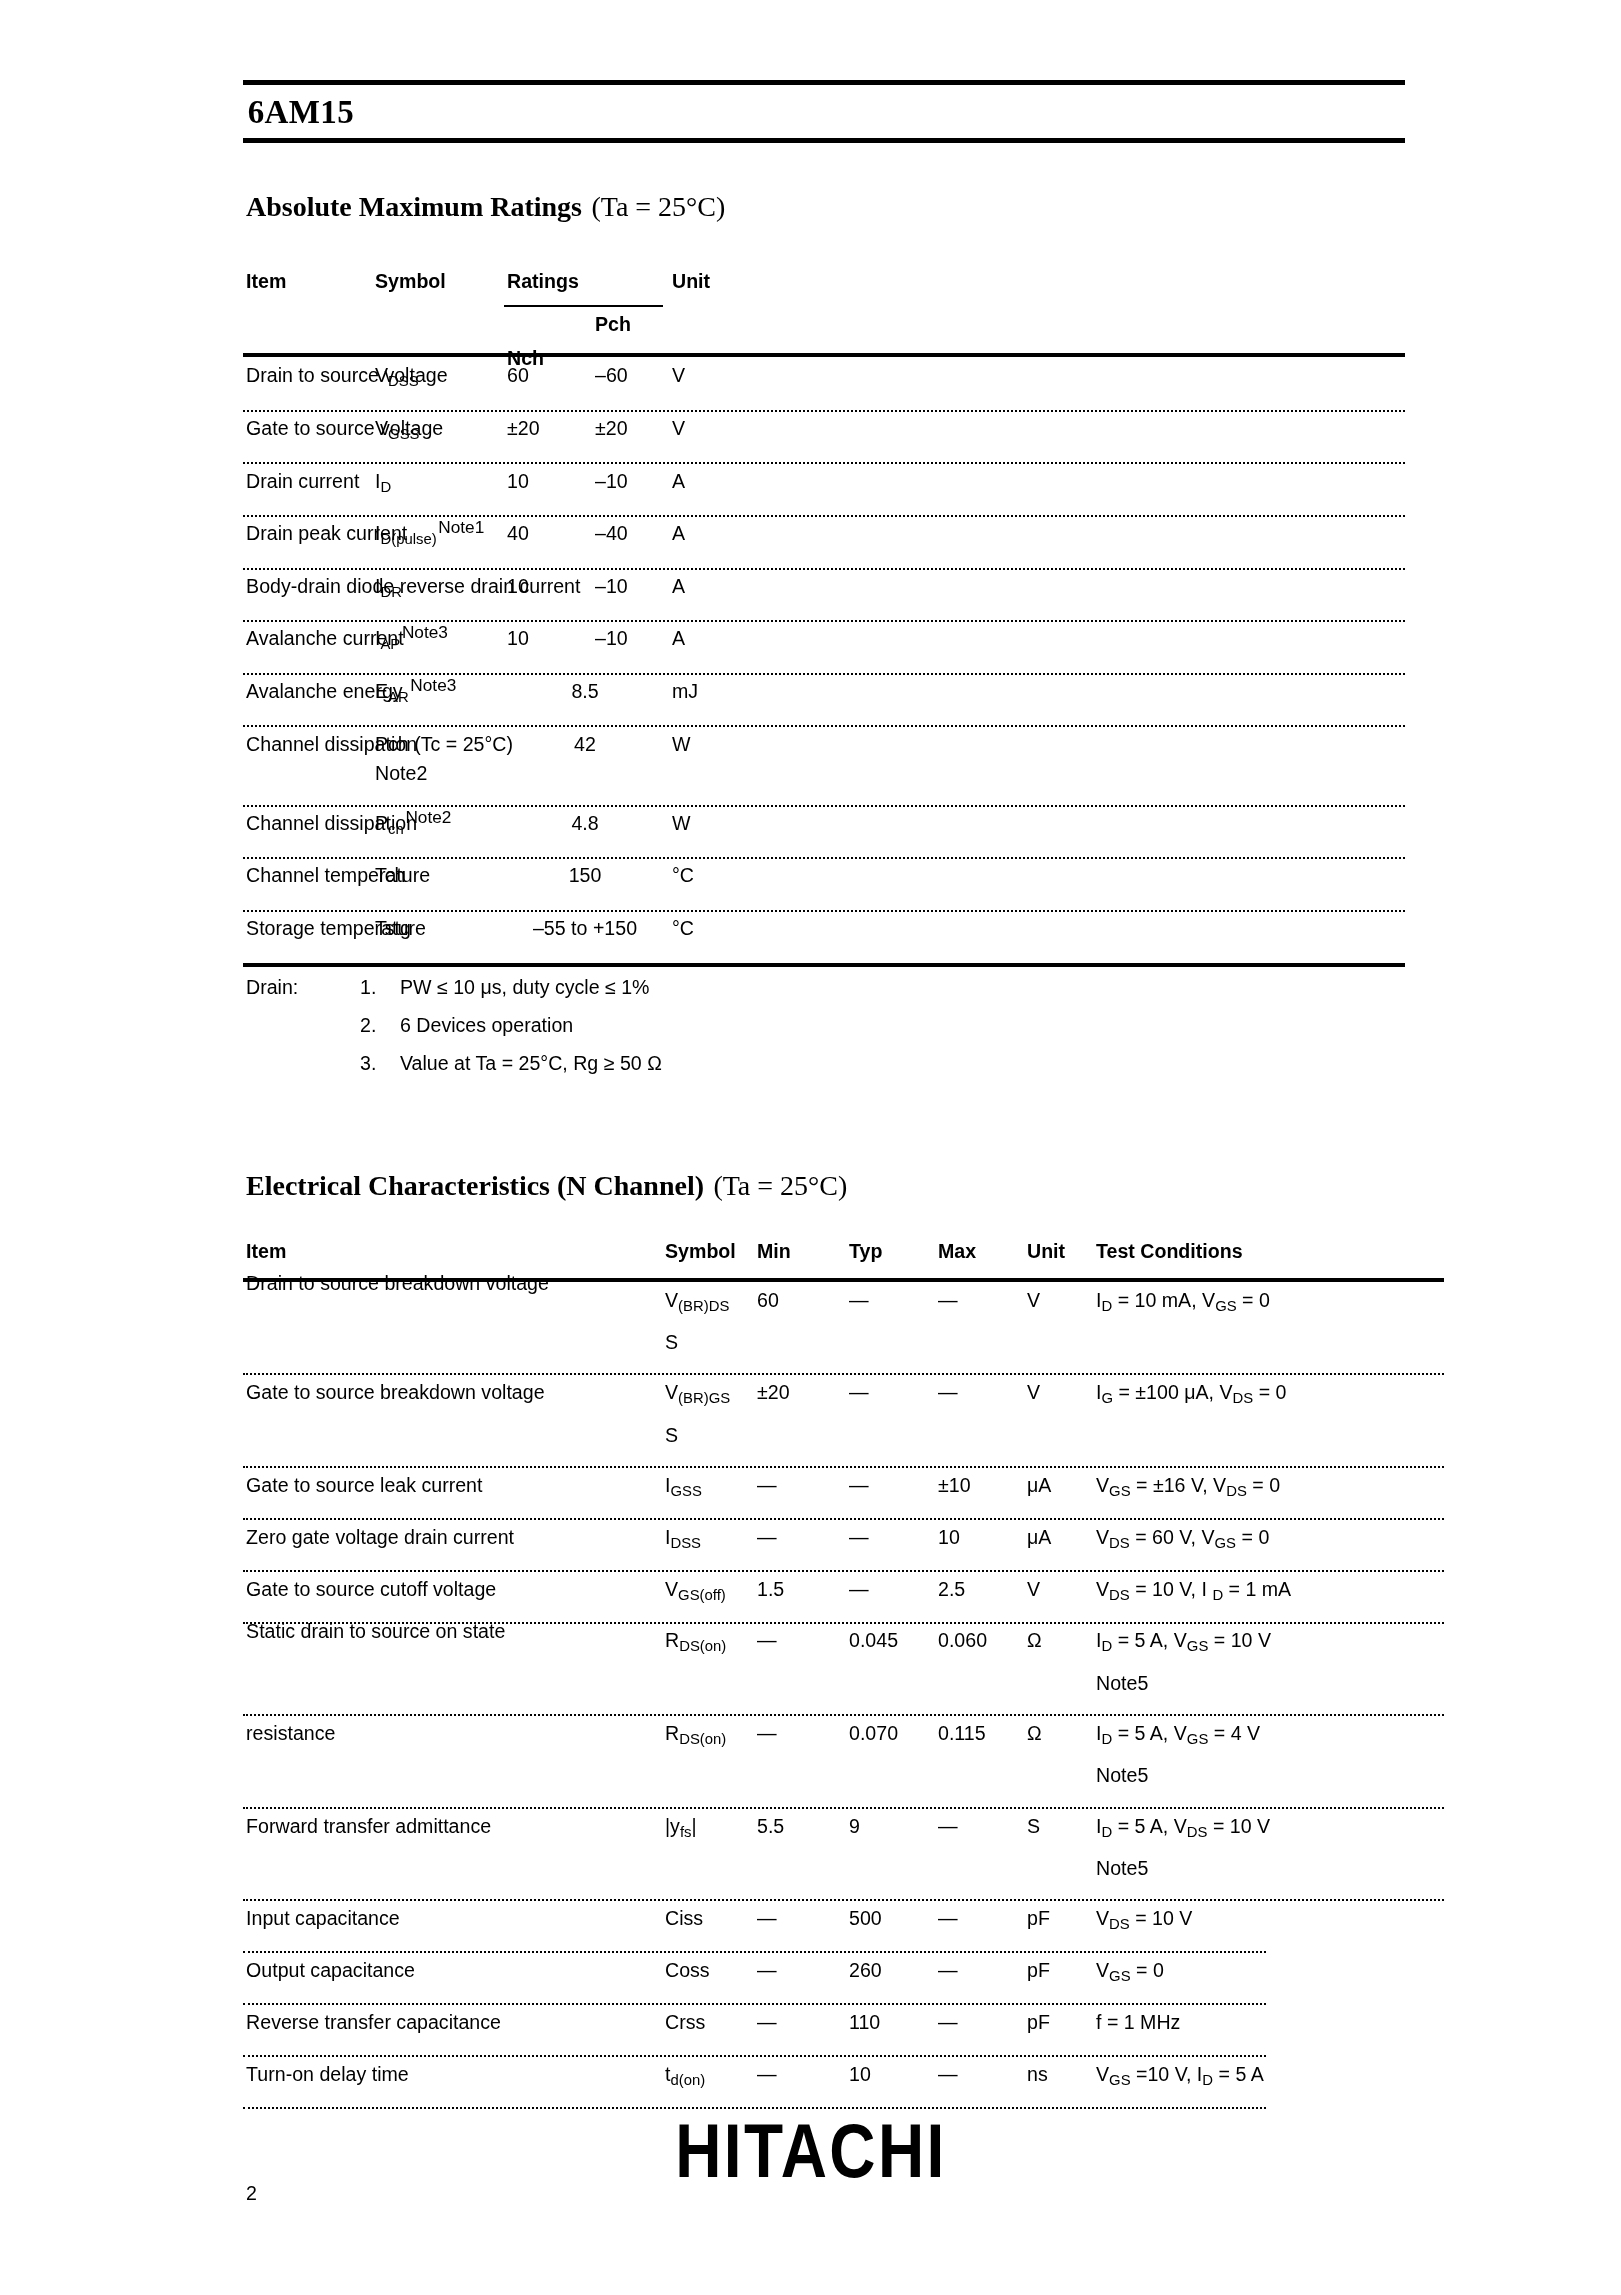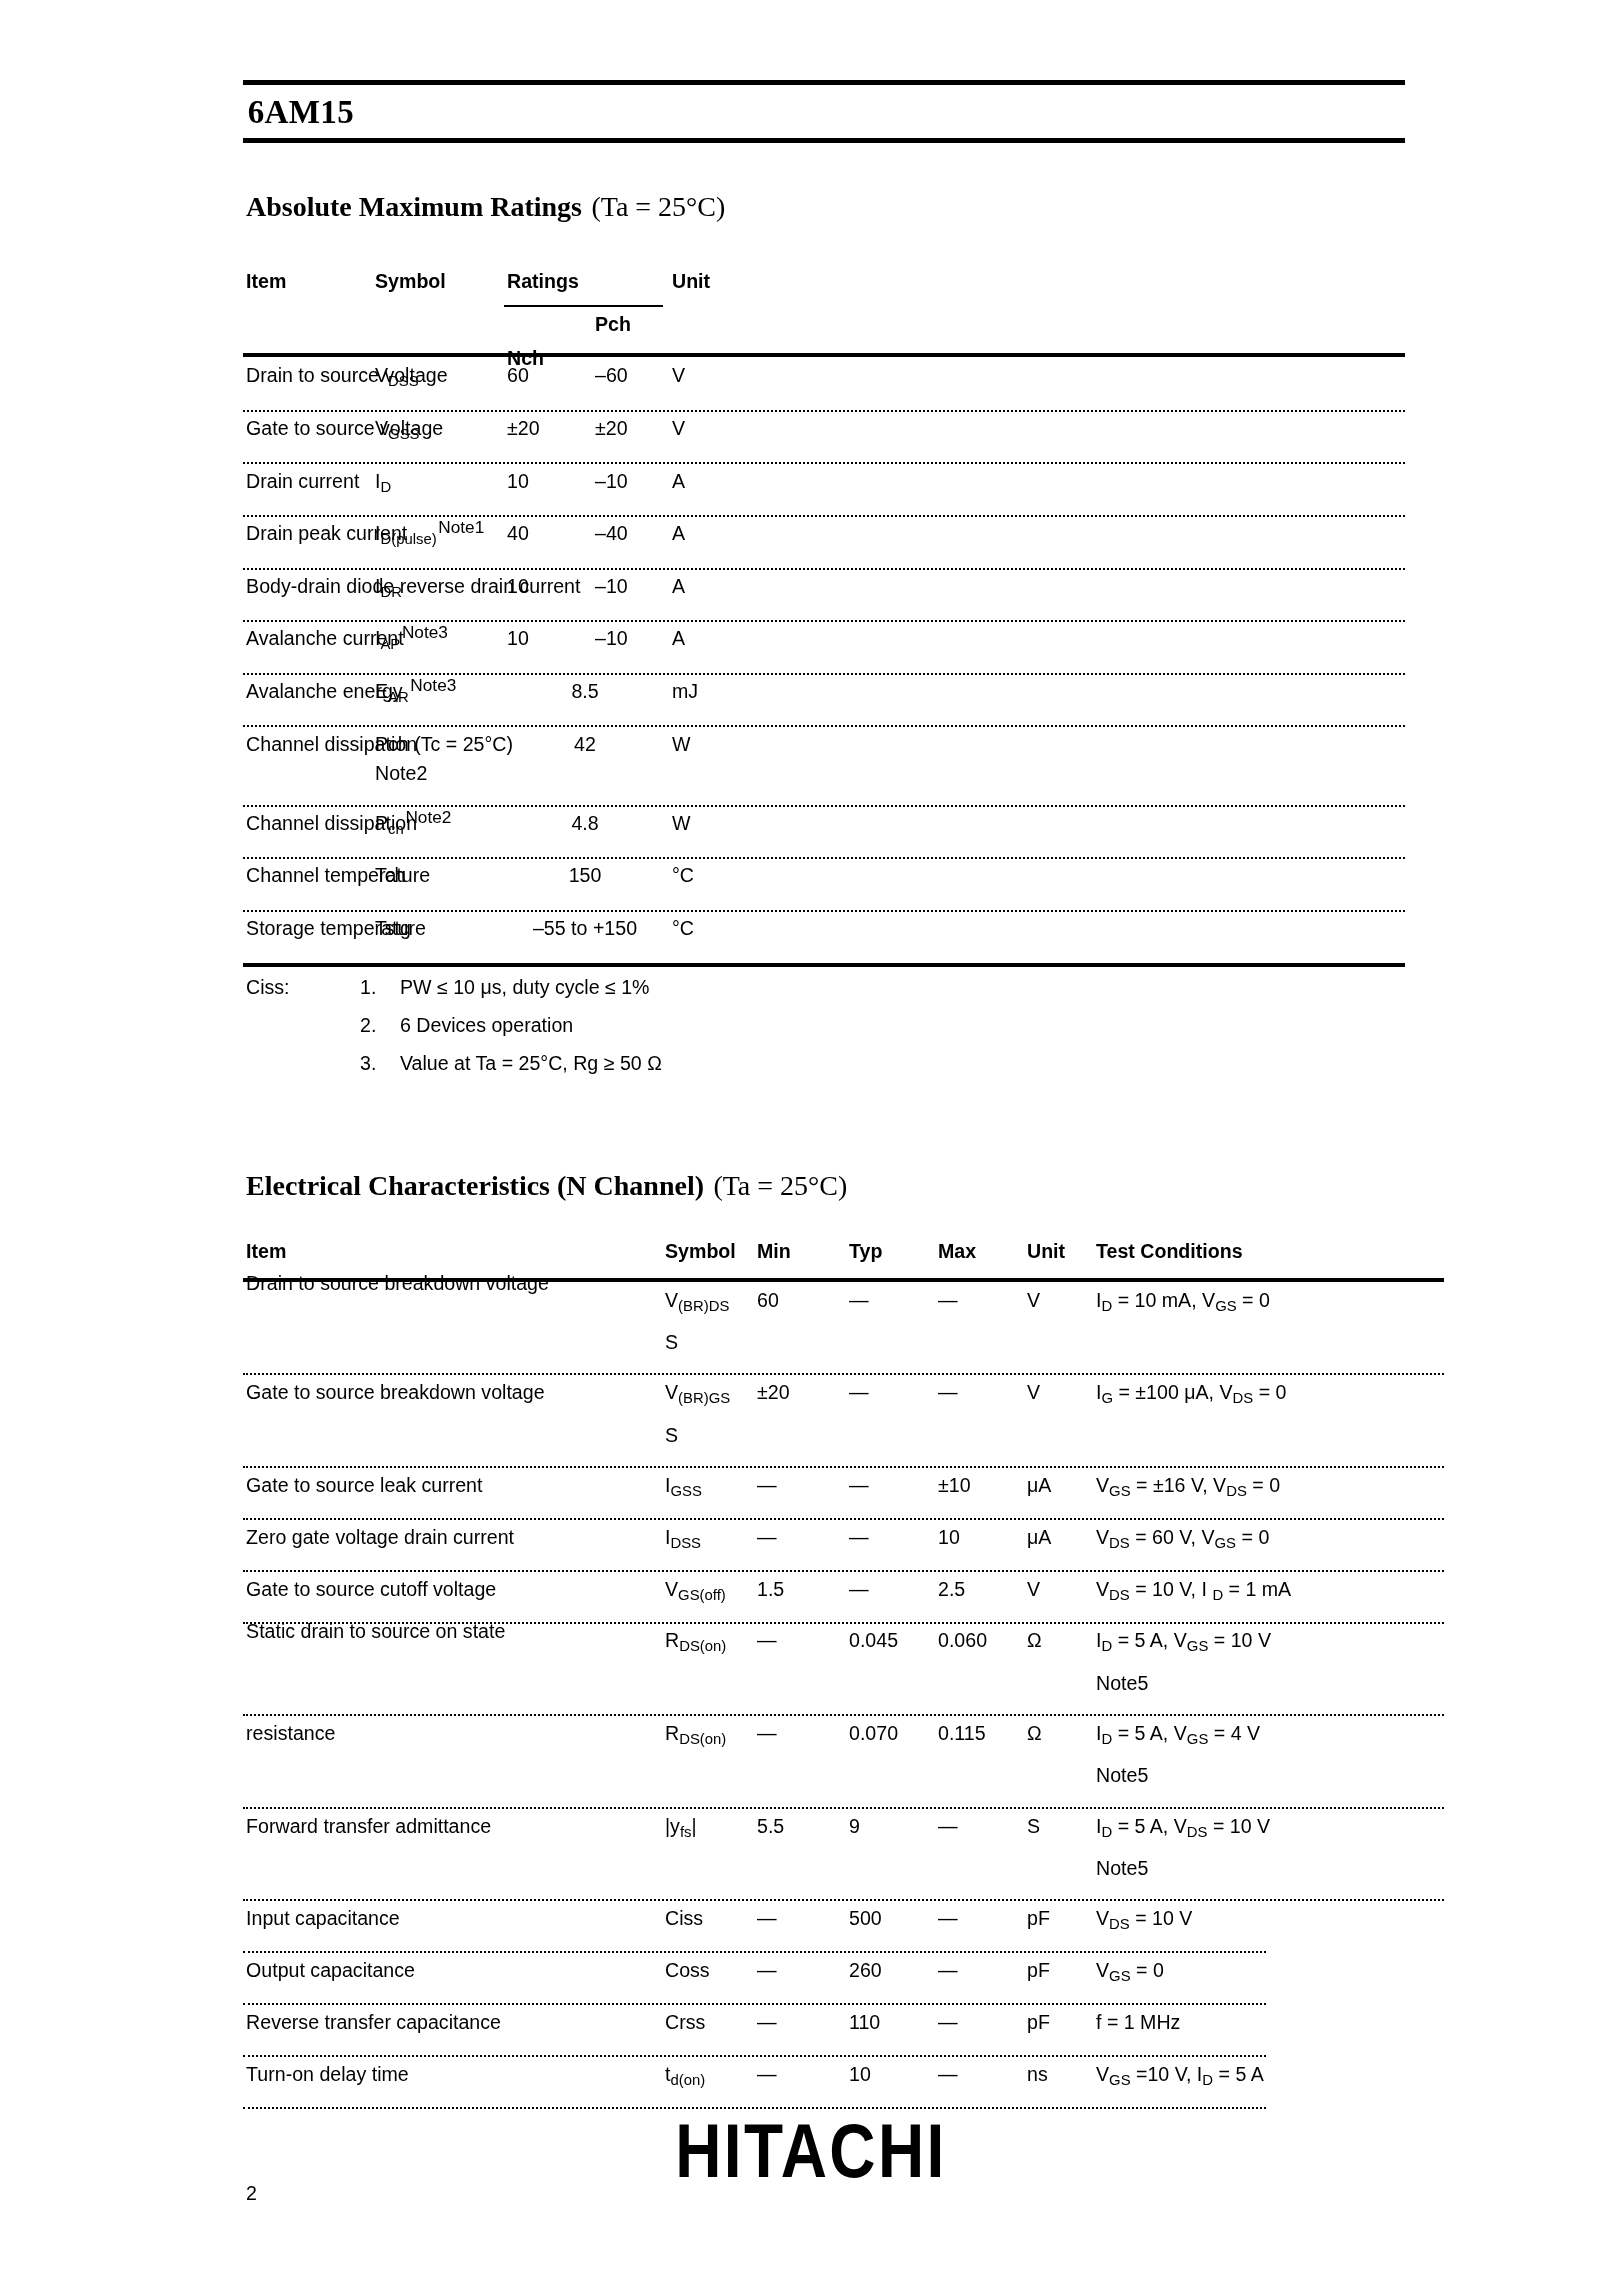--- a/index.html
+++ b/index.html
@@ -229,21 +229,21 @@
       <div class="rule dashed-rule" style="left: 0px; top: 643px; width: 1162px;"></div>
       <div class="cell" style="left: 3.1px; top: 650px;">Storage temperature</div>
       <div class="cell" style="left: 132px; top: 650px;">Tstg</div>
       <div class="cell" style="left: 259px; top: 650px; width: 166px; text-align: center;">–55 to +150</div>
       <div class="cell" style="left: 429px; top: 650px;">°C</div>
       <div class="rule thick" style="left: 0px; top: 696px; width: 1162px;"></div>
     </div>
 
   <div class="notes" id="abs-notes" style="top:976px">
       <div class="note-row">
-        <span class="note-label">Ciss:</span>
+        <span class="note-label">Drain:</span>
         <span class="note-num">1.</span>
         <span class="note-text">PW ≤ 10 μs, duty cycle ≤ 1%</span>
       </div>
       <div class="note-row">
         <span class="note-num">2.</span>
         <span class="note-text">6 Devices operation</span>
       </div>
       <div class="note-row">
         <span class="note-num">3.</span>
         <span class="note-text">Value at  Ta = 25°C, Rg ≥ 50 Ω</span>

